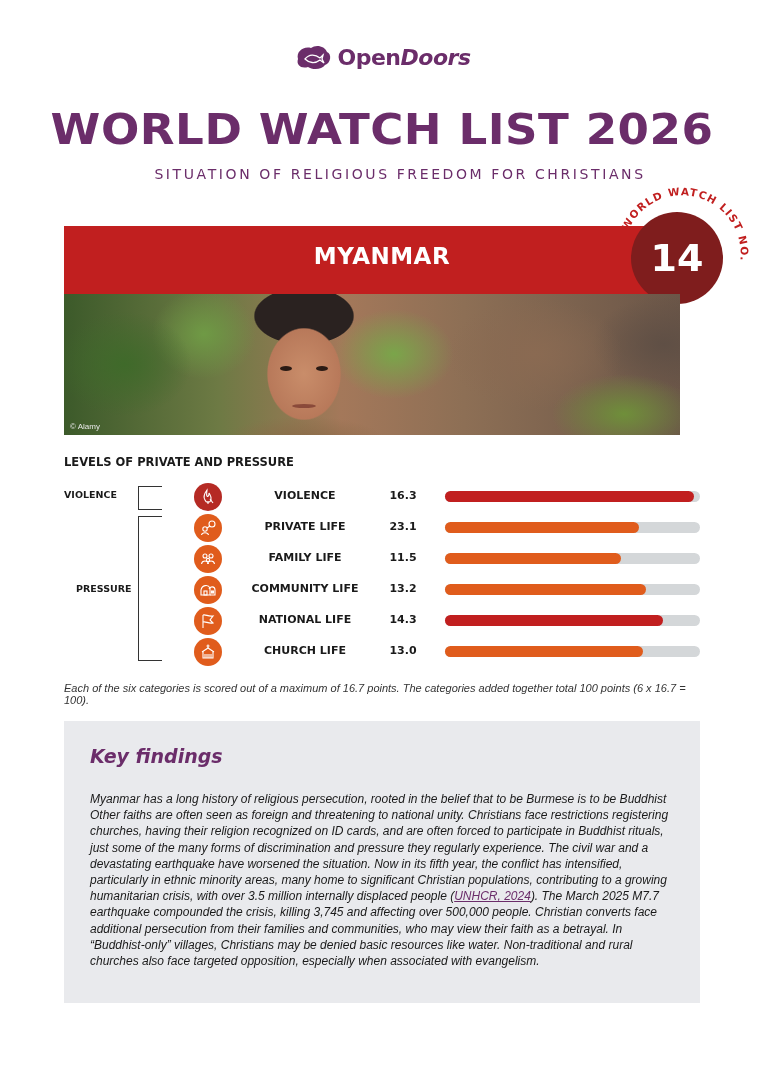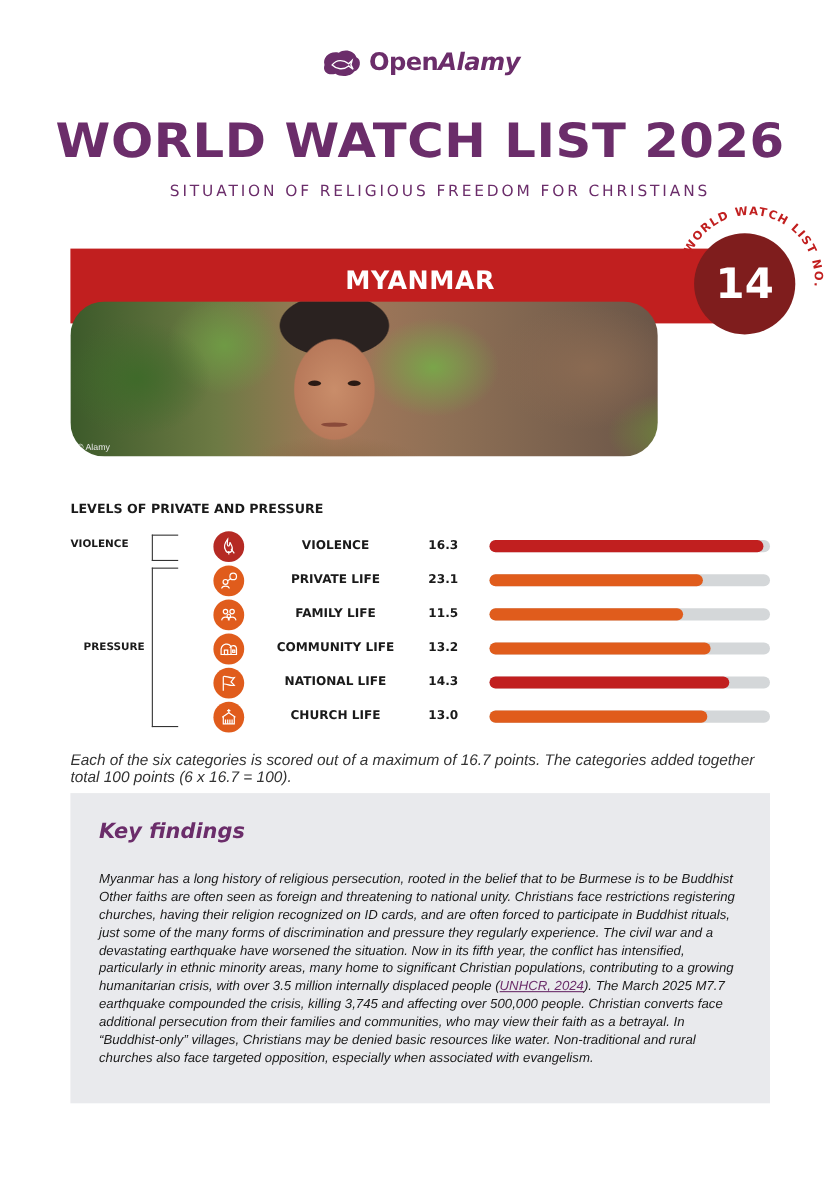--- a/index.html
+++ b/index.html
@@ -18,69 +18,68 @@
 
     .country-bar { position: absolute; top: 226px; left: 64px; width: 636px; height: 68px; background: #c11f1f; }
     .country-name { position: absolute; top: 0; left: 0; width: 100%; height: 60px; line-height: 60px; text-align: center;
       font-family: "DejaVu Sans", sans-serif; font-weight: 900; font-size: 23px; color: #ffffff; letter-spacing: 0.5px; }
 
     .rank-badge { position: absolute; top: 212px; left: 631px; width: 92px; height: 92px; border-radius: 50%; background: #7f1d1d; }
     .rank-number { position: absolute; top: 0; left: 0; width: 92px; height: 92px; line-height: 92px; text-align: center;
       font-family: "DejaVu Sans", sans-serif; font-weight: 900; font-size: 38px; color: #ffffff; }
     .rank-arc { position: absolute; top: 175px; left: 600px; width: 164px; height: 164px; }
 
-    .photo { position: absolute; top: 274px; left: 64px; width: 534px; height: 141px; overflow: hidden;
+    .photo { position: absolute; top: 294px; left: 64px; width: 616px; height: 141px; overflow: hidden;
       background:
         radial-gradient(ellipse 60px 75px at 240px 80px, #c98d6a 0%, #b8795a 60%, rgba(0,0,0,0) 62%),
         radial-gradient(ellipse 70px 40px at 240px 22px, #2a2220 0%, #2a2220 70%, rgba(0,0,0,0) 72%),
         radial-gradient(ellipse 120px 40px at 240px 150px, #8a6a48 0%, rgba(0,0,0,0) 70%),
         radial-gradient(ellipse 90px 70px at 60px 70px, #3f6a2a 0%, rgba(0,0,0,0) 75%),
         radial-gradient(ellipse 70px 60px at 140px 40px, #6f9a45 0%, rgba(0,0,0,0) 75%),
         radial-gradient(ellipse 80px 60px at 330px 60px, #7aa54a 0%, rgba(0,0,0,0) 75%),
         radial-gradient(ellipse 110px 70px at 470px 60px, #8a6a52 0%, rgba(0,0,0,0) 80%),
         radial-gradient(ellipse 90px 50px at 560px 120px, #6f8f3a 0%, rgba(0,0,0,0) 80%),
         radial-gradient(ellipse 90px 60px at 600px 50px, #5f4f45 0%, rgba(0,0,0,0) 80%),
         linear-gradient(90deg, #3c5a2a 0%, #6d7a44 25%, #a4785a 45%, #8d6f55 65%, #6b5648 100%);
-      border-radius: 31px;
     }
     .face-eyes { position: absolute; top: 72px; left: 212px; width: 56px; height: 6px; }
     .face-eyes::before, .face-eyes::after { content: ""; position: absolute; top: 0; width: 12px; height: 5px; border-radius: 50%; background: #2a1a14; }
     .face-eyes::before { left: 4px; } .face-eyes::after { right: 4px; }
     .face-mouth { position: absolute; top: 110px; left: 228px; width: 24px; height: 4px; border-radius: 50%; background: #8a4a3a; }
     .photo-credit { position: absolute; bottom: 4px; left: 6px; font-size: 8px; color: #e8e8e8; }
 
     .levels-title { position: absolute; top: 455px; left: 64px; font-family: "DejaVu Sans", sans-serif; font-weight: 700; font-size: 11.5px; color: #1a1a1a; }
 
     .group-label { position: absolute; left: 64px; font-family: "DejaVu Sans", sans-serif; font-weight: 700; font-size: 9.5px; color: #1a1a1a; }
     .bracket { position: absolute; border: 1.5px solid #333; border-right: none; }
 
     .row { position: absolute; left: 0; width: 764px; height: 30px; }
     .cat-icon { position: absolute; left: 194px; top: 2px; width: 28px; height: 28px; border-radius: 50%; display: flex; align-items: center; justify-content: center; }
     .cat-icon svg { width: 18px; height: 18px; }
     .cat-label { position: absolute; left: 240px; width: 130px; top: 8px; text-align: center; font-family: "DejaVu Sans", sans-serif; font-weight: 700; font-size: 11px; color: #1a1a1a; }
     .cat-score { position: absolute; left: 380px; width: 46px; top: 8px; text-align: center; font-family: "DejaVu Sans", sans-serif; font-weight: 700; font-size: 11px; color: #1a1a1a; }
     .bar-track { position: absolute; left: 445px; top: 10px; width: 255px; height: 11px; border-radius: 6px; background: #d4d7d9; }
     .bar-fill { position: absolute; left: 0; top: 0; height: 11px; border-radius: 6px; }
 
-    .footnote { position: absolute; top: 682px; left: 64px; width: 640px; font-style: italic; font-size: 14px; color: #333; }
+    .footnote { position: absolute; top: 682px; left: 64px; width: 640px; font-style: italic; font-size: 11px; color: #333; }
 
     .findings { position: absolute; top: 721px; left: 64px; width: 636px; height: 282px; background: #e9eaed; font-style: italic; }
     .findings-title { position: absolute; top: 24px; left: 26px; font-family: "DejaVu Sans", sans-serif; font-weight: 700; font-size: 19px; color: #6b2d6a; }
     .findings-body { position: absolute; top: 70px; left: 26px; width: 590px; font-size: 12px; line-height: 16.2px; color: #1a1a1a; }
     .findings-body a { color: #6b2d6a; text-decoration: underline; }
   </style>
 </head>
 <body>
 
 <div class="logo">
   <svg class="logo-mark" viewBox="0 0 38 28">
     <path d="M4 16 C2 9 9 3 17 5 C22 1 31 3 33 9 C38 11 37 20 31 22 C28 27 18 27 14 24 C7 26 2 22 4 16 Z" fill="#6b2d6a"></path>
     <path d="M11 16 C15 11 21 11 26 15 L29 12 L28 16 L30 20 L26 17 C21 21 15 20 11 16 Z" fill="none" stroke="#ffffff" stroke-width="1.3"></path>
   </svg>
-  <span class="logo-text"><span>Open</span><span class="italic">Alamy</span></span>
+  <span class="logo-text"><span>Open</span><span class="italic">Doors</span></span>
 </div>
 
 <div class="main-title">WORLD WATCH LIST 2026</div>
 <div class="subtitle">SITUATION OF RELIGIOUS FREEDOM FOR CHRISTIANS</div>
 
 <div class="country-bar">
   <div class="country-name">MYANMAR</div>
 </div>
 
 <svg class="rank-arc" viewBox="0 0 164 164">

